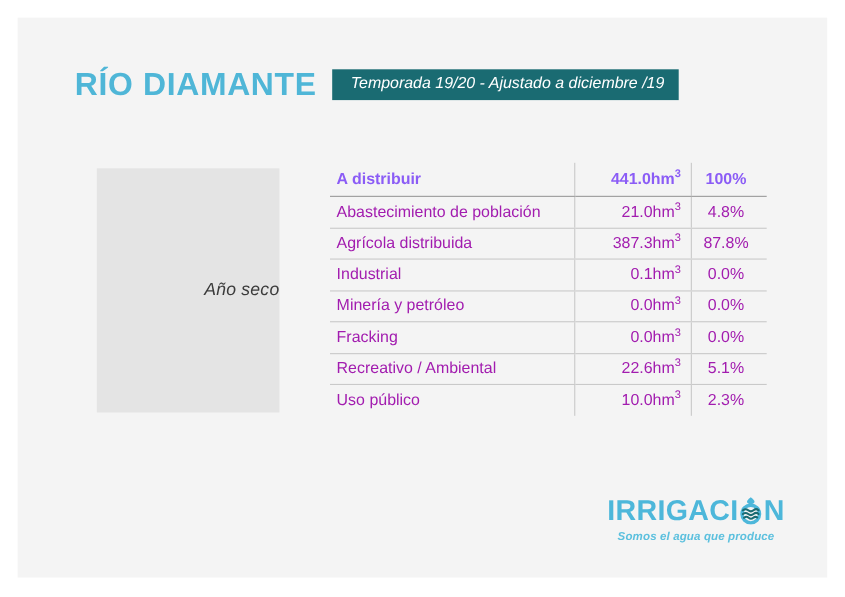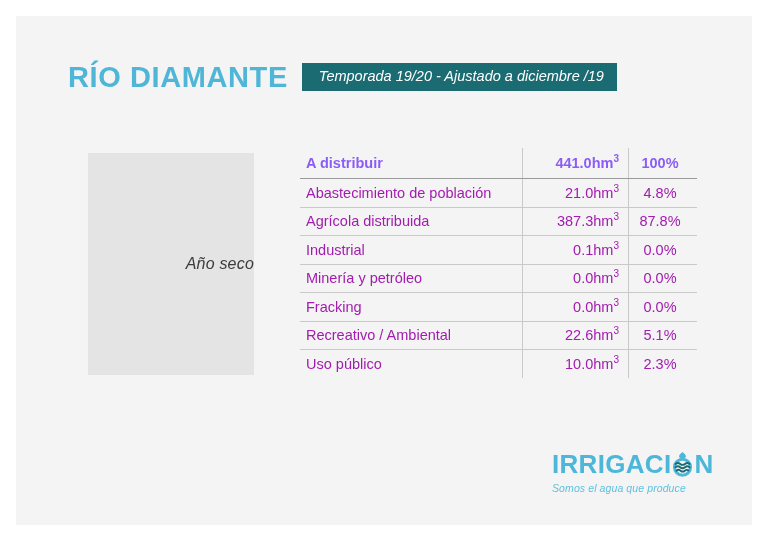--- a/index.html
+++ b/index.html
@@ -143,24 +143,24 @@
   #logo-mark {
     position: relative;
     display: inline-block;
     width: 23px;
     height: 26px;
     margin: 0 0px;
   }
   #logo-mark svg { display: block; }
   #logo-tagline {
     margin-top: 4px;
-    text-align: left;
+    text-align: right;
     font-size: 10.5px;
     font-style: italic;
-    font-weight: normal;
+    font-weight: bold;
     color: #5cc0de;
     letter-spacing: 0.1px;
     white-space: nowrap;
   }
 </style>
 </head>
 <body>
 
 <div id="slide">
 

